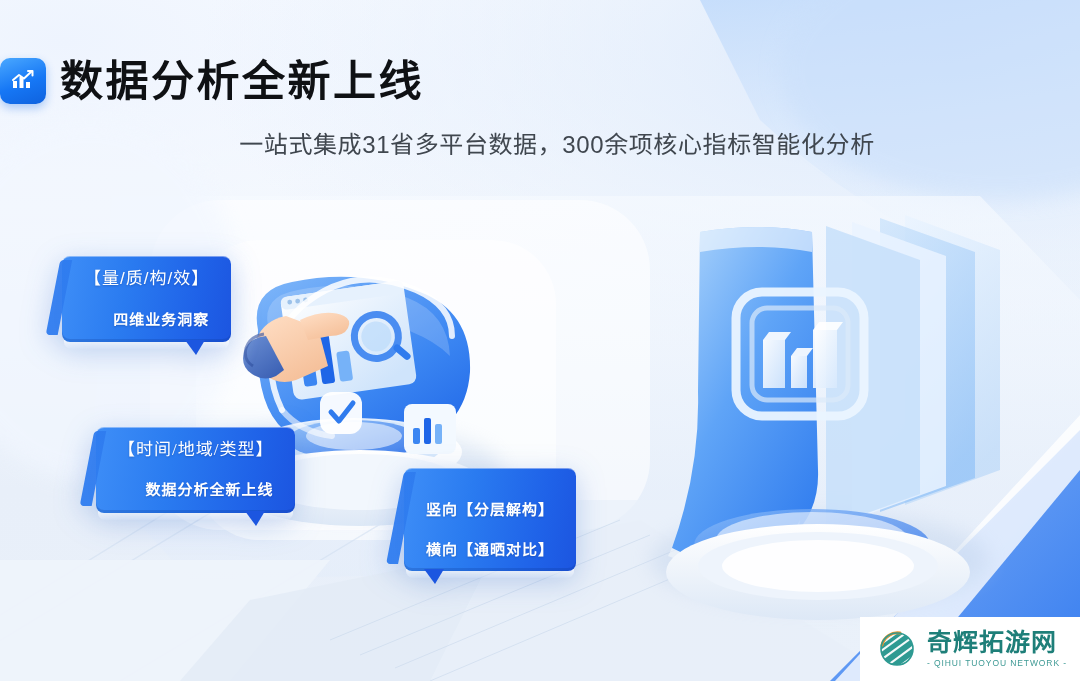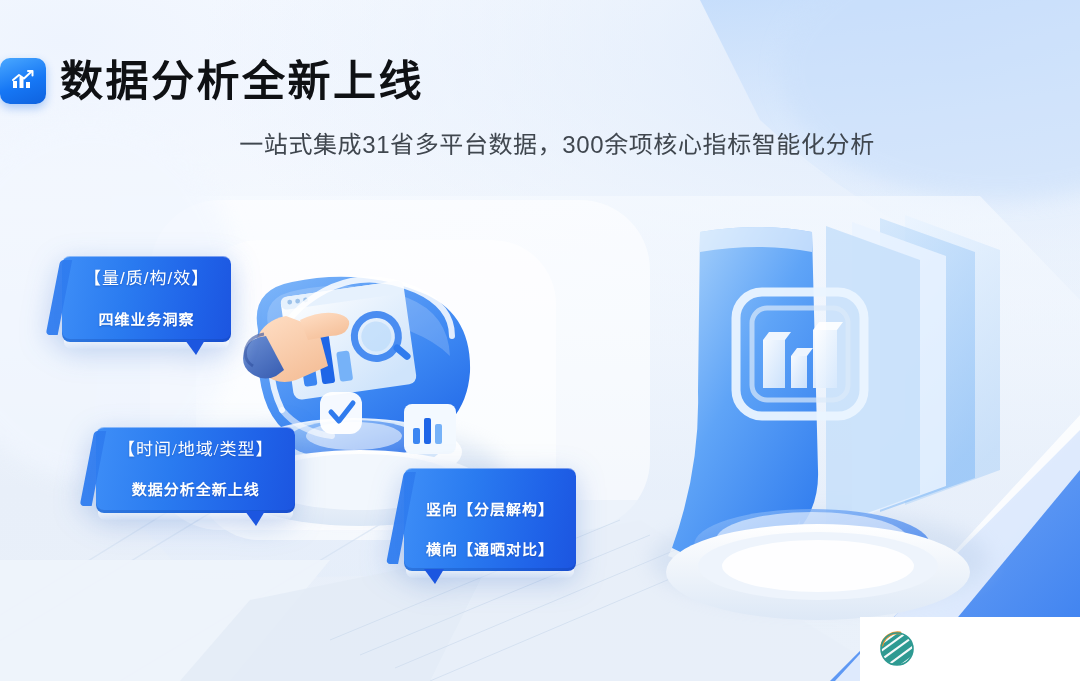--- a/index.html
+++ b/index.html
@@ -48,21 +48,21 @@
   .subtitle{
     margin-top:21px;
     font-size:24px; color:#40474f; letter-spacing:.6px;
     white-space:nowrap;
     margin-left:34px;
   }
 
   
   .bubble{
     position:absolute; z-index:35;
-    color:#fff; text-align:center;
+    color:#fff; text-align:right;
     filter:drop-shadow(0 7px 14px rgba(40,98,196,.26));
   }
   .bubble .body{
     position:relative;
     padding:11px 22px 12px 22px;
     background:linear-gradient(100deg,#3e8ef7 0%,#2a7bf0 38%,#1f62e8 78%,#1c55e0 100%);
     border-radius:8px;
     border-top:1px solid rgba(255,255,255,.42);
     box-shadow:inset 0 -3px 0 rgba(9,52,140,.22);
   }
@@ -369,15 +369,19 @@
             <path d="M-2 28 L34 2"></path>
           <path d="M2 34 L38 8"></path>
             <path d="M8 40 L42 15"></path>
             <path d="M16 44 L44 23"></path>
           <path d="M24 46 L46 30"></path>
         </g>
         <path d="M6 17 A16 16 0 0 1 24 5" fill="none" stroke="#e8922a" stroke-width="3" stroke-linecap="round"></path>
         <circle cx="21" cy="21" r="16" fill="none" stroke="#2e9a92" stroke-width="1.6"></circle>
       </svg>
     </span>
+    <span class="wm-text">
+      <span class="wm-name">奇辉拓游网</span>
+      <span class="wm-sub">- QIHUI TUOYOU NETWORK -</span>
+    </span>
   </div>
 
 </div>
 
 </body></html>

